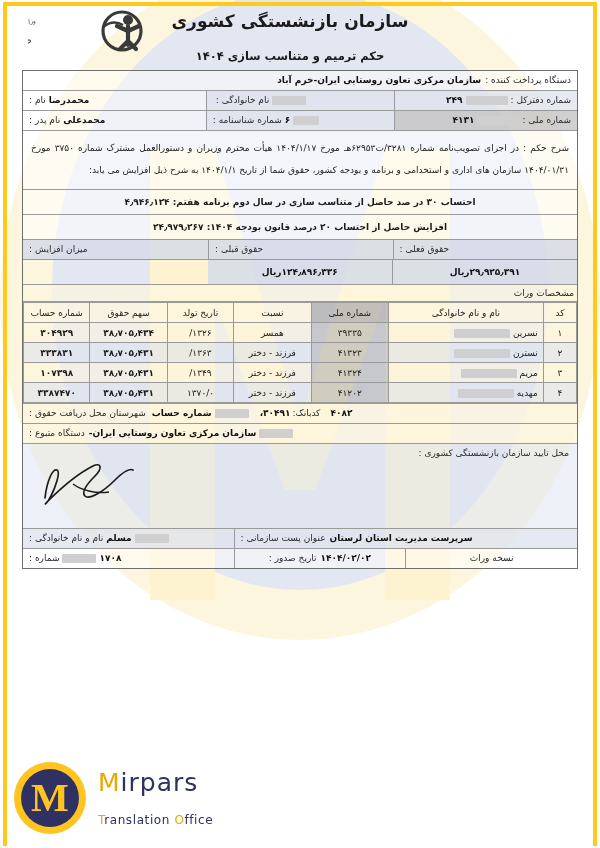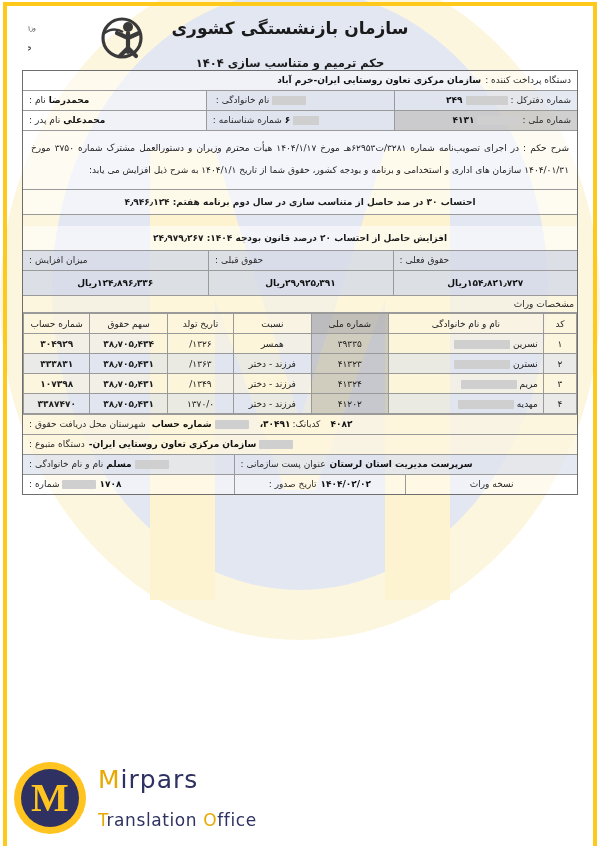--- a/index.html
+++ b/index.html
@@ -24,21 +24,21 @@
   .frame-t { left: 3px; top: 2px; width: 594px; height: 4px; }
 
   
   .watermark {
     position: absolute; left: 0; top: 0; width: 600px; height: 848px;
     z-index: 0; pointer-events: none;
   }
 
   
   .header {
-    position: absolute; left: 0; top: 12px; width: 600px; height: 62px;
+    position: absolute; left: 0; top: 5px; width: 600px; height: 62px;
     z-index: 3;
   }
   .titles {
     position: absolute; right: 140px; top: 4px; width: 340px;
     text-align: center;
   }
   .title-main {
     font-size: 17px; font-weight: bold; color: #1b1b1b;
     letter-spacing: 0px; line-height: 24px;
   }
@@ -163,21 +163,21 @@
     width: 58px; height: 58px; border-radius: 50%;
     background: #2E3161;
     display: flex; align-items: center; justify-content: center;
     color: #FFC41F; font-size: 40px; font-weight: bold;
     font-family: "Liberation Serif", serif;
     line-height: 1;
   }
   .mp-text { line-height: 1.1; }
   .mp-name { font-size: 25px; color: #2E3161; letter-spacing: 1px; }
   .mp-name .g { color: #E8A800; }
-  .mp-sub { font-size: 17px; color: #2E3161; letter-spacing: 0.6px; margin-top: 18px; }
+  .mp-sub { font-size: 12px; color: #2E3161; letter-spacing: 0.6px; margin-top: 18px; }
   .mp-sub .g { color: #E8A800; }
 </style>
 </head>
 <body>
 
 <div id="page">
 
   <svg class="watermark" viewBox="0 0 600 848" xmlns="http://www.w3.org/2000/svg" aria-hidden="true">
     <defs>
       <clipPath id="clipRound">
@@ -263,39 +263,36 @@
         <span>شرح حکم :</span>
         <span>در اجرای تصویب‌نامه شماره ۳۲۸۱/ت۶۲۹۵۳هـ مورخ ۱۴۰۴/۱/۱۷ هیأت محترم وزیران و دستورالعمل مشترک شماره ۳۷۵۰ مورخ ۱۴۰۴/۰۱/۳۱ سازمان های اداری و استخدامی و برنامه و بودجه کشور، حقوق شما از تاریخ ۱۴۰۴/۱/۱ به شرح ذیل افزایش می یابد:</span>
       </div>
     </div>
 
     <div class="row">
       <div class="amount-line" style="width:100%;">احتساب ۳۰ در صد حاصل از متناسب سازی در سال دوم برنامه هفتم: ۴٫۹۴۶٫۱۲۴</div>
     </div>
 
     <div class="row">
-      <div class="amount-line" style="width:100%;margin-top:11px;">افزایش حاصل از احتساب ۲۰ درصد قانون بودجه ۱۴۰۴: ۲۴٫۹۷۹٫۲۶۷</div>
+      <div class="amount-line" style="width:100%;">افزایش حاصل از احتساب ۲۰ درصد قانون بودجه ۱۴۰۴: ۲۴٫۹۷۹٫۲۶۷</div>
     </div>
 
     <div class="row">
       <div class="cell bg-lav2 rightj" style="width:33.3%;">
         <span class="lbl">حقوق فعلی :</span>
       </div>
       <div class="cell bg-lav2 rightj" style="width:33.3%;">
         <span class="lbl">حقوق قبلی :</span>
       </div>
       <div class="cell bg-lav2 rightj" style="width:33.4%;">
         <span class="lbl">میزان افزایش :</span>
       </div>
     </div>
 
     <div class="row">
-      <div class="cell bg-lav2 center" style="width:33.3%;min-height:24px;">
-        <span class="val">۱۵۴٫۸۲۱٫۷۲۷ریال</span>
-      </div>
       <div class="cell bg-lav2 center" style="width:33.4%;min-height:24px;">
         <span class="val">۲۹٫۹۲۵٫۳۹۱ریال</span>
       </div>
       <div class="cell bg-lav2 center" style="width:33.3%;min-height:24px;text-align:center;">
         <span class="val">۱۲۴٫۸۹۶٫۳۳۶ریال</span>
       </div>
     </div>
 
     <div class="row">
       <div class="heirs-title" style="width:100%;">مشخصات وراث</div>
@@ -375,20 +372,31 @@
     </div>
 
     <div class="row">
       <div class="cell bg-cream rightj" style="width:100%;">
         <span class="redact md"></span>
         <span class="val" style="margin-left:4px;">سازمان مرکزی تعاون روستایی ایران-</span>
         <span class="lbl">دستگاه متبوع :</span>
       </div>
     </div>
 
+    <div class="row">
+      <div class="approval" style="width:100%;">
+        <span class="lbl small-note">محل تایید سازمان بازنشستگی کشوری :</span>
+        <svg class="sig" viewBox="0 0 110 58" xmlns="http://www.w3.org/2000/svg">
+          <path d="M8 40 C10 22 16 10 20 12 C24 14 18 30 14 38 C10 46 6 48 10 44
+                   C20 34 40 16 56 8 C64 4 66 10 58 18 C50 26 44 34 48 38
+                   C52 42 66 34 78 22 C86 14 92 10 96 12" fill="none" stroke="#1c1c1c" stroke-width="1.7" stroke-linecap="round"></path>
+          <path d="M36 26 C44 32 58 36 72 34" fill="none" stroke="#1c1c1c" stroke-width="1.4"></path>
+        </svg>
+      </div>
+    </div>
 
     <div class="row">
       <div class="cell bg-lav rightj" style="width:62%;">
         <span class="val">سرپرست مدیریت استان لرستان</span>
         <span class="lbl" style="margin-right:4px;">عنوان پست سازمانی :</span>
       </div>
       <div class="cell bg-lav rightj" style="width:38%;">
         <span class="redact md"></span>
         <span class="val">مسلم</span>
         <span class="lbl" style="margin-right:3px;">نام و نام خانوادگی :</span>

